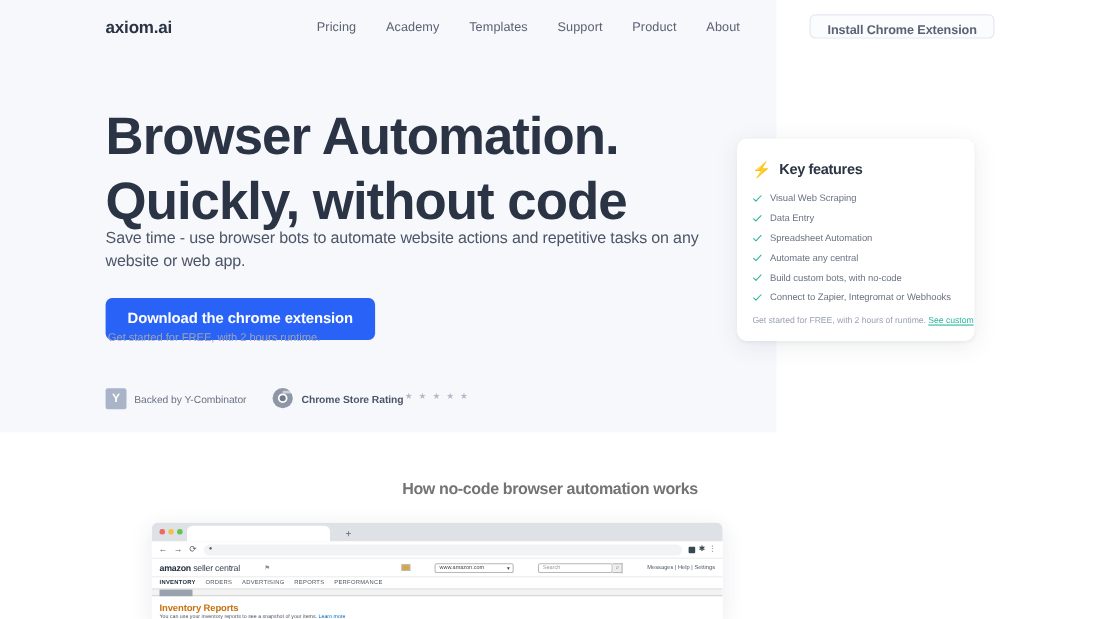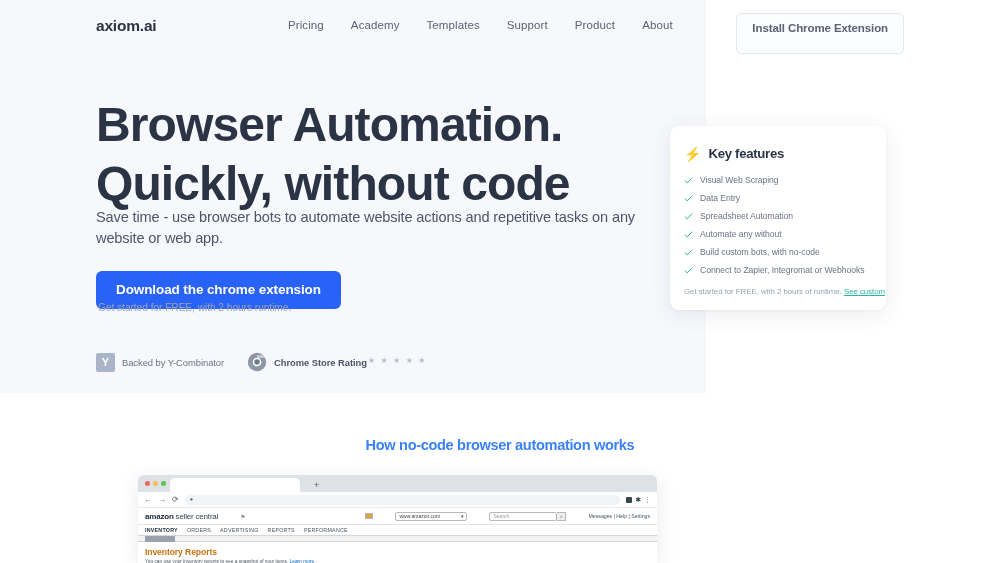--- a/index.html
+++ b/index.html
@@ -32,21 +32,21 @@
   .nav {
     position: absolute; left: 288px; top: 19px;
     display: flex; gap: 27px;
   }
   .nav-item {
     font-size: 11.5px; color: #5a6274; letter-spacing: 0.1px;
     cursor: pointer; white-space: nowrap;
   }
   .install-btn {
     position: absolute; right: 96px; top: 13px;
-    padding: 8px 15px 19px;
+    padding: 8px 15px 0;
     border: 1px solid #e4e7f0; border-radius: 5px;
     background: #fbfcfe;
     font-size: 11.5px; font-weight: bold; color: #5a6274;
     letter-spacing: -0.1px; cursor: pointer; white-space: nowrap;
   }
 
   
   .hero-title {
     position: absolute; left: 96px; top: 96px;
     width: 560px;
@@ -112,21 +112,21 @@
   .kf-foot {
     margin-top: 8px; font-size: 7.9px; color: #9aa2b4;
     letter-spacing: -0.05px; white-space: nowrap;
   }
   .kf-link { color: #2bb5a0; text-decoration: underline; cursor: pointer; }
 
   
   .section-title {
     position: absolute; left: 0; top: 437px; width: 1000px;
     text-align: center;
-    font-size: 14.6px; font-weight: bold; color: #3b82f6;
+    font-size: 14.6px; font-weight: bold; color: #737373;
     letter-spacing: -0.35px;
   }
 
   
   .mock {
     position: absolute; left: 138px; top: 475px;
     width: 519px; height: 88px;
     border-radius: 6px 6px 0 0; overflow: hidden;
     box-shadow: 0 5px 20px rgba(42,52,75,0.10);
     background: #ffffff;
@@ -271,21 +271,21 @@
       <li class="kf-item">
         <svg class="kf-check" viewBox="0 0 12 12">
             <path d="M1.5 6.5 L4.3 9.2 L10.5 2.6" fill="none" stroke="#2bb5a0" stroke-width="1.3" stroke-linecap="round" stroke-linejoin="round"></path>
           </svg>
         <span class="kf-label">Spreadsheet Automation</span>
       </li>
       <li class="kf-item">
         <svg class="kf-check" viewBox="0 0 12 12">
             <path d="M1.5 6.5 L4.3 9.2 L10.5 2.6" fill="none" stroke="#2bb5a0" stroke-width="1.3" stroke-linecap="round" stroke-linejoin="round"></path>
           </svg>
-        <span class="kf-label">Automate any without</span>
+        <span class="kf-label">Automate any central</span>
       </li>
       <li class="kf-item">
         <svg class="kf-check" viewBox="0 0 12 12">
             <path d="M1.5 6.5 L4.3 9.2 L10.5 2.6" fill="none" stroke="#2bb5a0" stroke-width="1.3" stroke-linecap="round" stroke-linejoin="round"></path>
           </svg>
         <span class="kf-label">Build custom bots, with no-code</span>
       </li>
       <li class="kf-item">
         <svg class="kf-check" viewBox="0 0 12 12">
             <path d="M1.5 6.5 L4.3 9.2 L10.5 2.6" fill="none" stroke="#2bb5a0" stroke-width="1.3" stroke-linecap="round" stroke-linejoin="round"></path>

